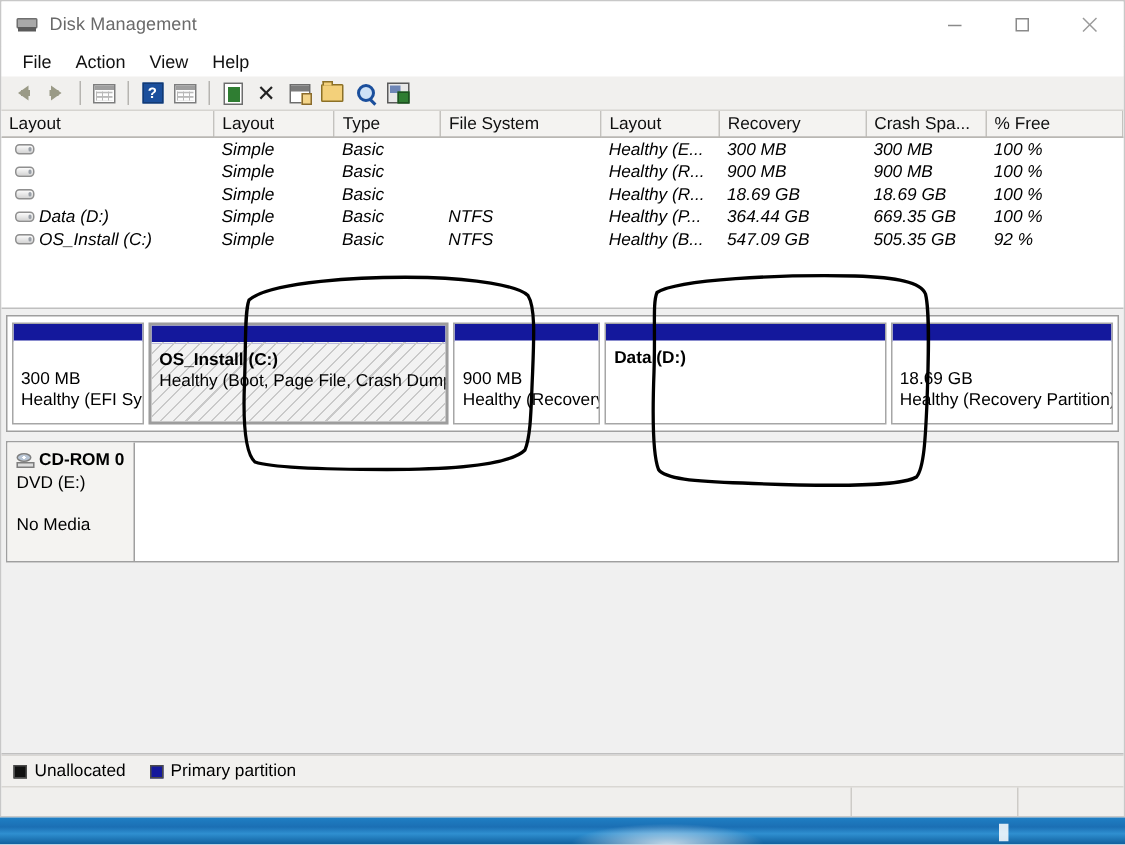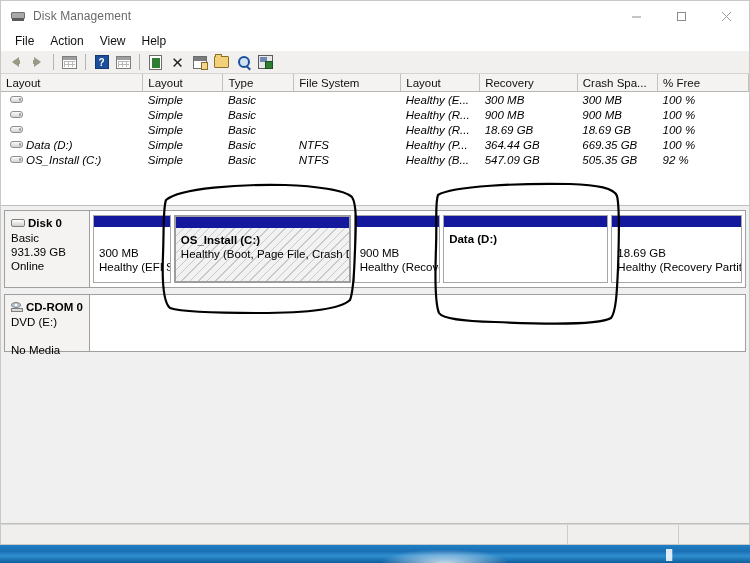--- a/index.html
+++ b/index.html
@@ -258,21 +258,21 @@
   .disk-row {
     position: absolute;
     left: 3px;
     width: 742px;
     background: #ffffff;
     border: 1px solid #9f9f9f;
     box-sizing: border-box;
     display: flex;
   }
   #disk0-row { top: 4px; height: 78px; }
-  #cdrom-row { top: 88px; height: 58px; }
+  #cdrom-row { top: 88px; height: 81px; }
 
   .disk-info {
     width: 85px;
     flex: none;
     background: #f4f3f1;
     border-right: 1px solid #9f9f9f;
     box-sizing: border-box;
     padding: 5px 0 0 6px;
     font-size: 11.5px;
     line-height: 14px;
@@ -603,29 +603,20 @@
               <td>505.35 GB</td>
               <td>92 %</td>
             </tr>
           </tbody>
       </table>
     </div>
 
     <div class="gfx-pane">
 
       <div class="disk-row" id="disk0-row">
-        <div class="disk-info">
-          <div class="hdr">
-            <span class="disk-ico"></span>
-            <span>Disk 0</span>
-          </div>
-          <div>Basic</div>
-          <div>931.39 GB</div>
-          <div>Online</div>
-        </div>
         <div class="parts" id="disk0-parts">
             <div class="part" style="flex: 79 0 0px;">
               <div class="bar"></div>
               <div class="ptxt">
                 <div style="height: 14px;"></div>
                 <div>300 MB</div>
                 <div>Healthy (EFI Sy</div>
               </div>
             </div>
             <div class="part selected" style="flex: 180 0 0px;">
@@ -672,20 +663,30 @@
           </div>
           <div>DVD (E:)</div>
           <div style="height:14px"></div>
           <div>No Media</div>
         </div>
         <div class="parts"></div>
       </div>
 
     </div>
 
+    <div class="legend">
+      <div class="leg-item">
+        <span class="sw unalloc"></span>
+        <span>Unallocated</span>
+      </div>
+      <div class="leg-item">
+        <span class="sw primary"></span>
+        <span>Primary partition</span>
+      </div>
+    </div>
 
     <div class="statusbar">
       <div class="sb-main"></div>
       <div class="sb-seg"></div>
       <div class="sb-last"></div>
     </div>
 
   </div>
 
   <div class="taskbar">

